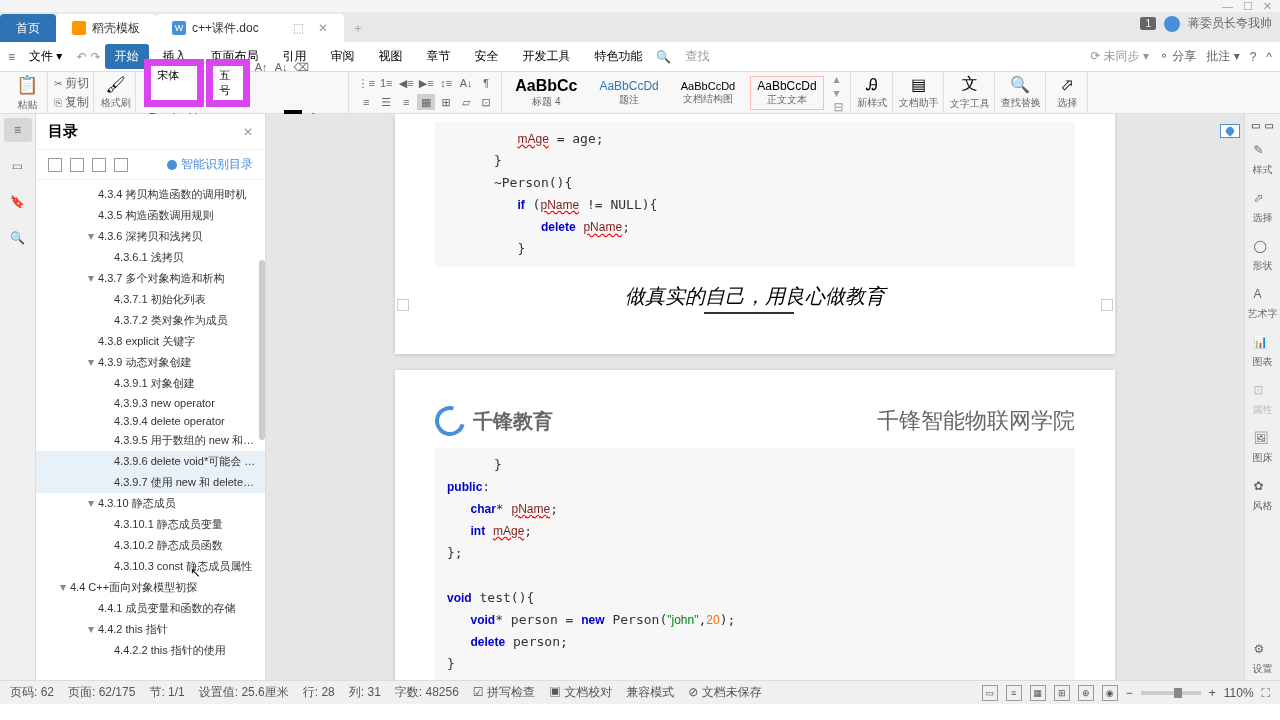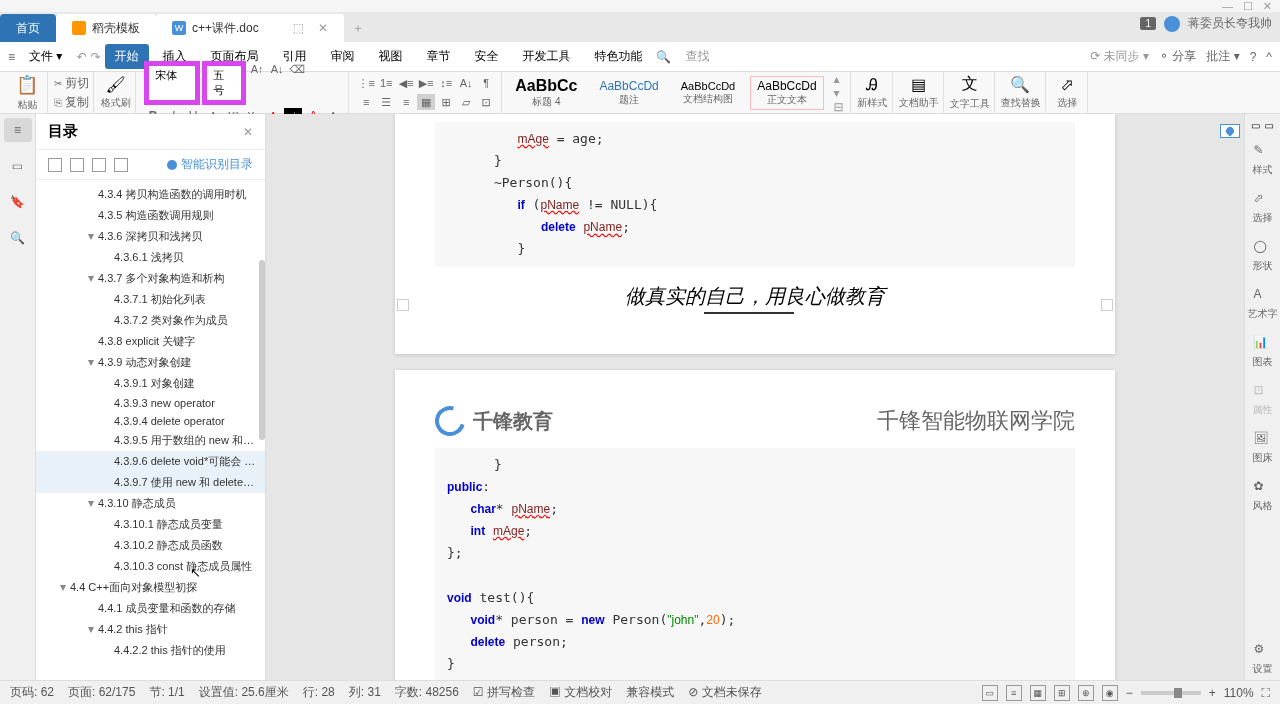--- a/index.html
+++ b/index.html
@@ -21,21 +21,21 @@
 .avatar{width:16px;height:16px;border-radius:50%;background:#4a90d9;}
 .menubar{height:30px;background:#fff;border-bottom:1px solid #ddd;display:flex;align-items:center;padding:0 8px;gap:4px;}
 .menu-item{padding:4px 10px;cursor:pointer;border-radius:3px;}
 .menu-item.primary{background:#2e74b5;color:#fff;}
 .menubar-right{margin-left:auto;display:flex;align-items:center;gap:10px;color:#666;}
 .menubar-right .sync{color:#999;}
 .toolbar{height:42px;background:#f8f8f8;border-bottom:1px solid #ddd;display:flex;align-items:center;padding:0 8px;gap:2px;}
 .tool-group{display:flex;flex-direction:column;align-items:center;padding:0 4px;border-right:1px solid #e0e0e0;height:100%;justify-content:center;gap:2px;}
 .tool-group.wide{min-width:40px;}
 .tool-label{font-size:10px;color:#666;}
-.font-select{border:5px solid #d946ef;padding:2px 18px 2px 6px;background:#fff;font-size:11px;}
+.font-select{border:7px solid #d946ef;padding:2px 18px 2px 6px;background:#fff;font-size:11px;}
 .style-box{padding:2px 6px;border:1px solid transparent;text-align:center;}
 .style-box .big{font-size:16px;}
 .style-box .sm{font-size:10px;color:#666;}
 .fmt-row{display:flex;gap:2px;}
 .fmt-btn{width:18px;height:16px;display:flex;align-items:center;justify-content:center;color:#666;font-size:11px;}
 .fmt-btn.active{background:#d0d0d0;}
 .main{display:flex;height:566px;}
 .leftbar{width:36px;background:#f0f0f0;border-right:1px solid #ddd;display:flex;flex-direction:column;align-items:center;padding-top:4px;gap:12px;}
 .leftbar-btn{width:28px;height:24px;display:flex;align-items:center;justify-content:center;color:#666;border-radius:3px;}
 .leftbar-btn.active{background:#d8d8d8;}

